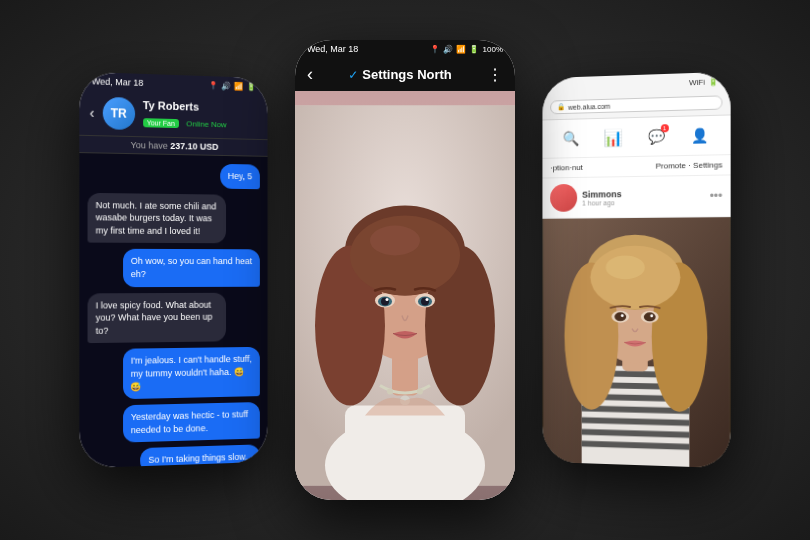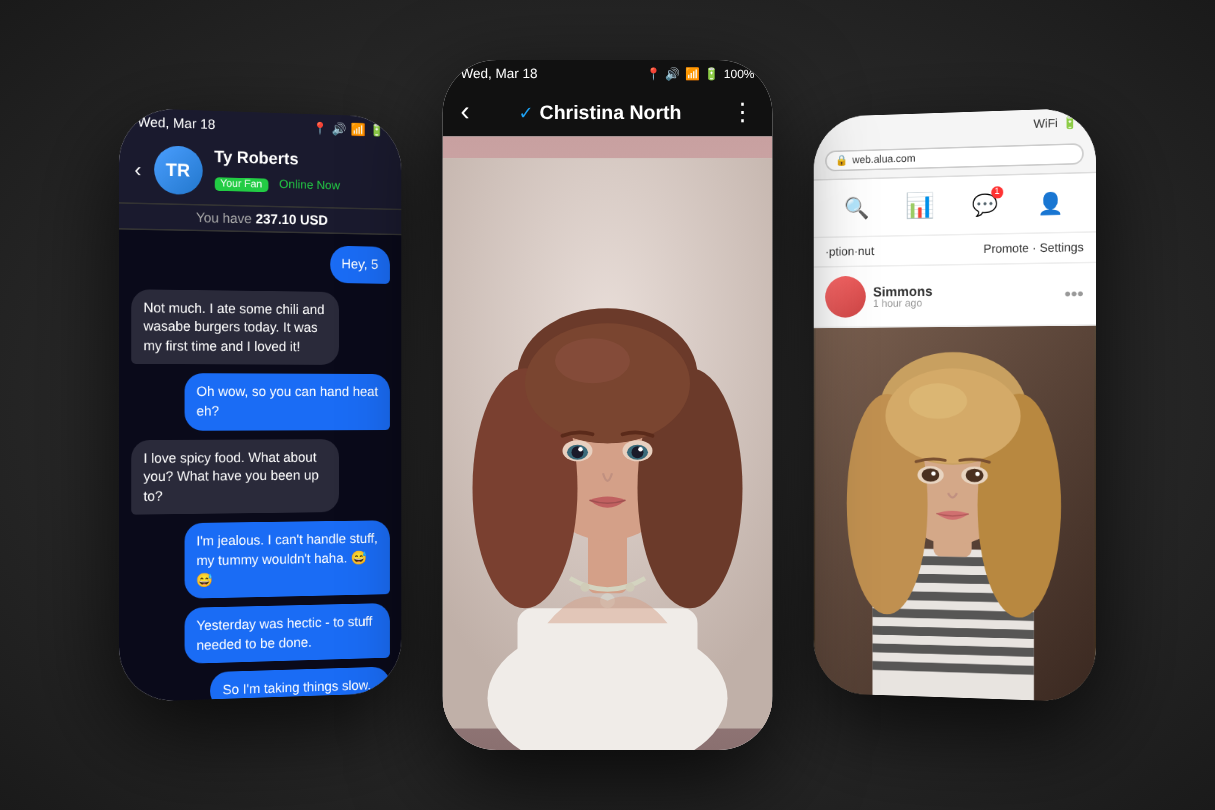--- a/index.html
+++ b/index.html
@@ -379,21 +379,21 @@
           <span>📶</span>
           <span>🔋</span>
           <span>100%</span>
         </div>
       </div>
 
       <div class="center-header">
         <span style="color:#fff;font-size:18px;cursor:pointer;">‹</span>
         <div class="center-header-name">
           <span class="verified-icon">✓</span>
-          <span class="profile-name-text">Christina North</span>
+          <span class="profile-name-text">Settings North</span>
         </div>
         <span style="color:#fff;font-size:16px;cursor:pointer;">⋮</span>
       </div>
 
       <div class="profile-image-area">
         <svg width="100%" height="100%" viewBox="0 0 220 380" xmlns="http://www.w3.org/2000/svg">
 
           <rect width="220" height="380" fill="#d4c8c0"></rect>
           <rect width="220" height="380" fill="url(#bgGrad)"></rect>
           <defs>

